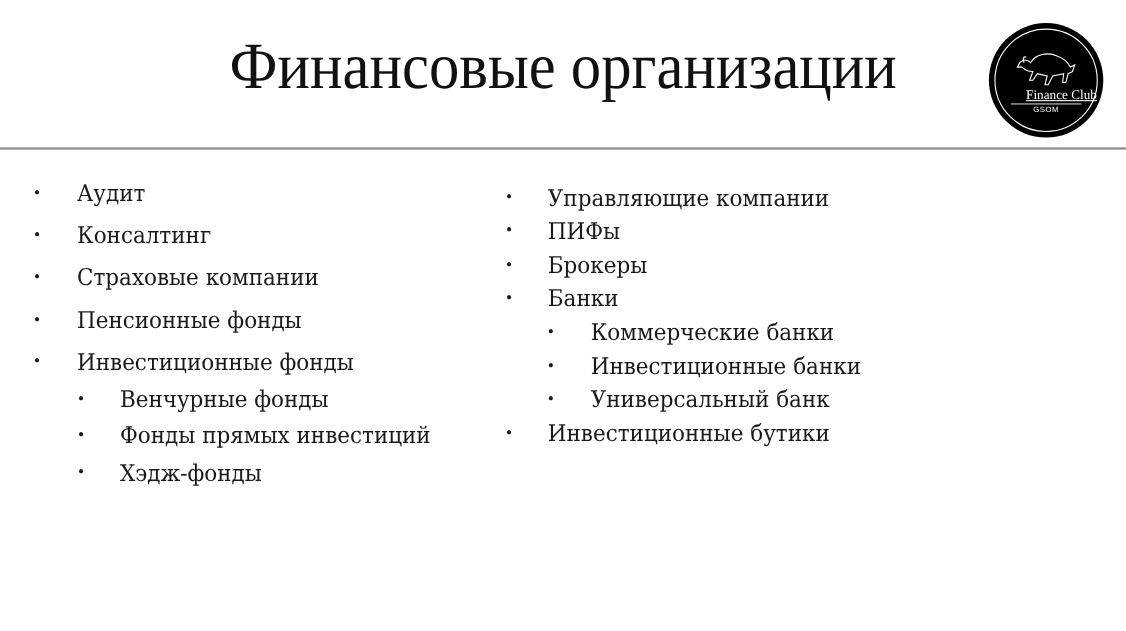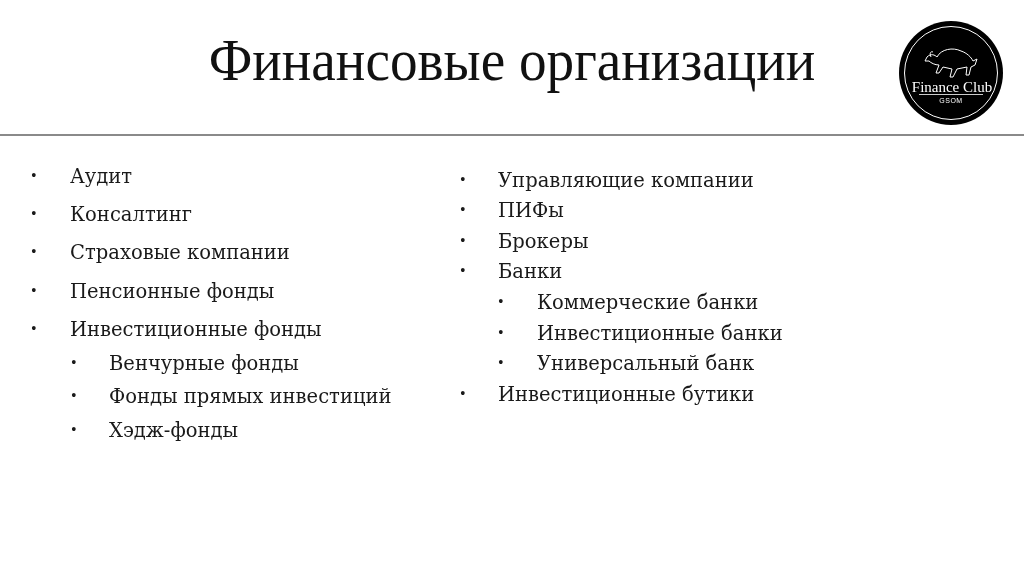--- a/index.html
+++ b/index.html
@@ -18,22 +18,22 @@
     .logo {
       position: absolute; left: 899px; top: 21px; width: 104px; height: 104px; border-radius: 50%;
       background: #000; box-sizing: border-box;
     }
     .logo .ring {
       position: absolute; left: 5px; top: 5px; width: 94px; height: 94px; border-radius: 50%;
       border: 1.5px solid #fff; box-sizing: border-box;
     }
     .logo svg { position: absolute; left: 22px; top: 22px; }
     .logo .club {
-      position: absolute; left: 1px; width: 104px; top: 58px; text-align: center;
-      font-family: "Liberation Serif", serif; font-size: 15px; color: #fff;
+      position: absolute; left: 14px; width: 104px; top: 58px; text-align: center;
+      font-family: "Liberation Serif", serif; font-size: 12px; color: #fff; text-decoration: underline;
     }
     .logo .line { position: absolute; left: 20px; width: 64px; top: 73px; height: 1px; background: #ccc; }
     .logo .gsom {
       position: absolute; left: 0; width: 104px; top: 76px; text-align: center;
       font-family: Liberation Sans, sans-serif; font-size: 7px; color: #fff; letter-spacing: 0.5px;
     }
     .item {
       position: absolute; font-size: 21px; line-height: 26px; white-space: nowrap;
       font-family: "DejaVu Serif", serif; transform: scaleX(0.93); transform-origin: 0 0;
     }

